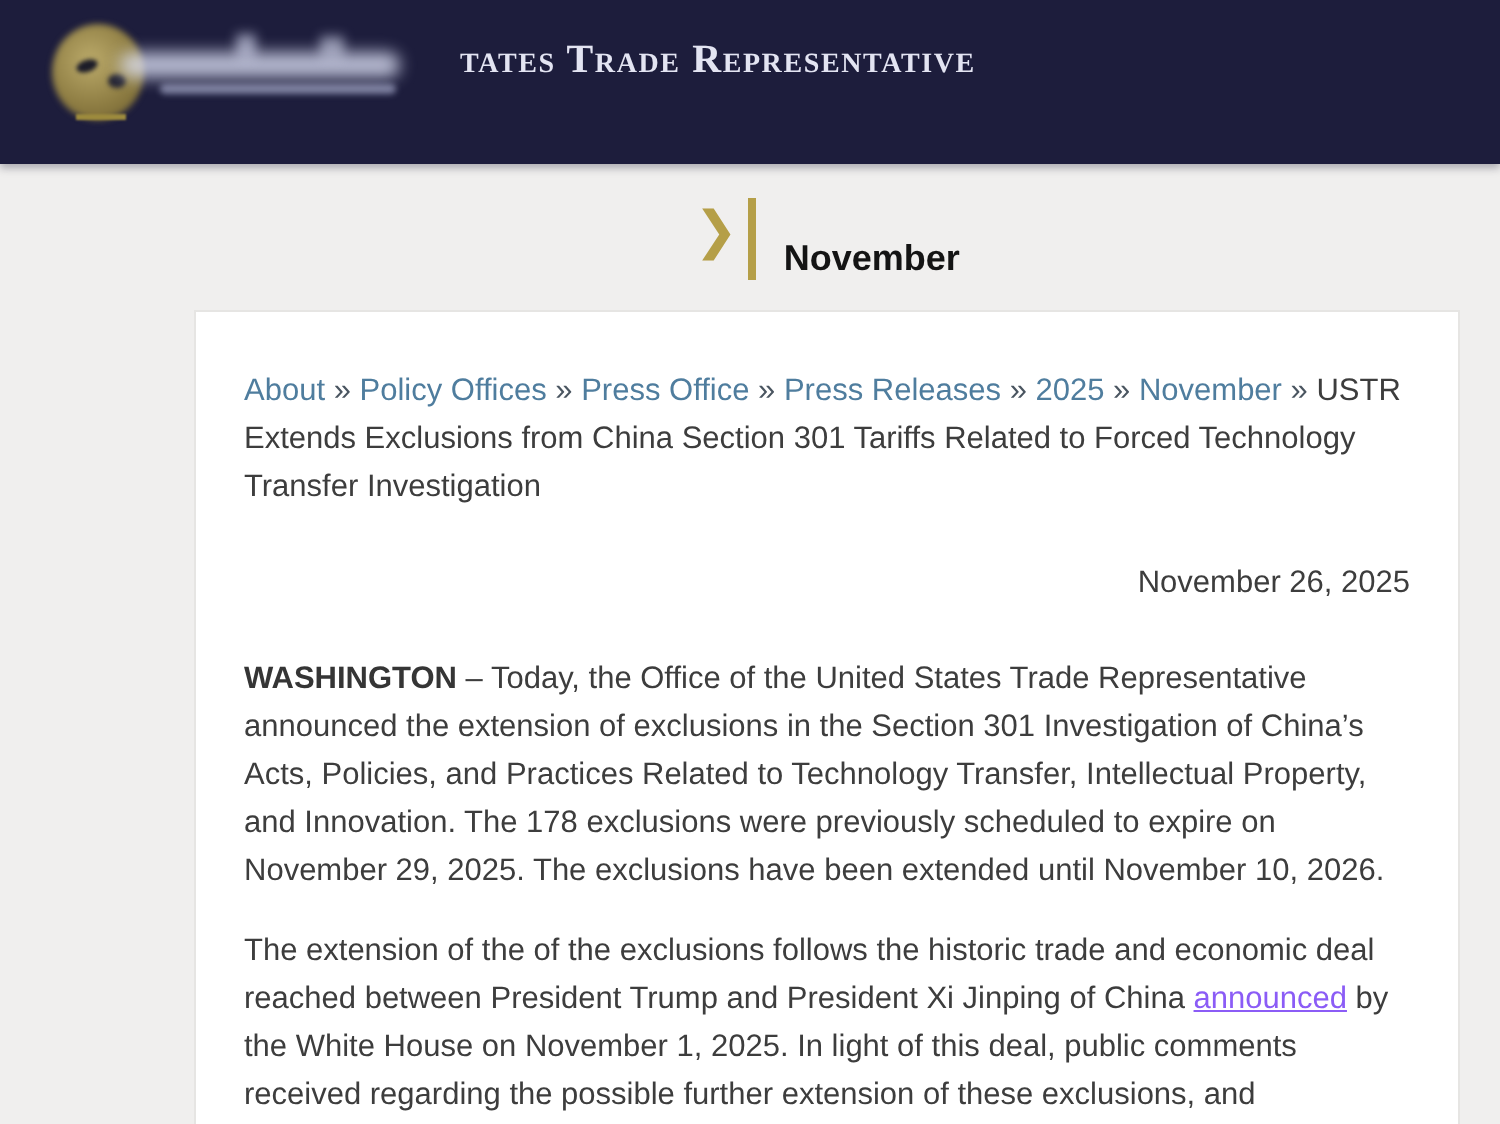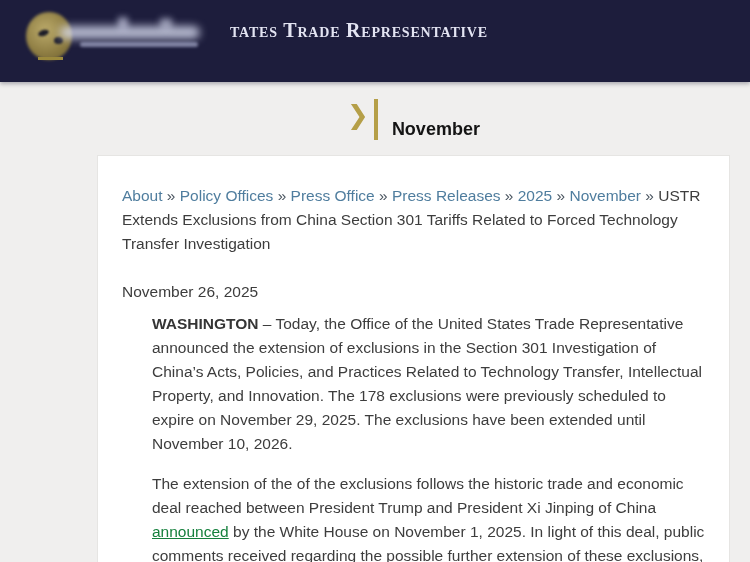--- a/index.html
+++ b/index.html
@@ -150,30 +150,29 @@
   }
   .crumb-link {
     color: #4f7d9e;
     text-decoration: none;
     cursor: pointer;
     text-align: right;
   }
   .crumb-sep { color: #4a5560; }
   .crumb-title { color: #3d3d3d; }
 
-  .date-line { margin-bottom: 8px; }
+  .date-line { margin-bottom: 24px; text-align: right; }
 
   .para {
     max-width: 590px;
     margin-bottom: 16px;
-    margin-left: 30px;
   }
   .para strong { color: #353535; }
   .inline-link {
-    color: #15803d;
+    color: #8b5cf6;
     text-decoration: underline;
     cursor: pointer;
   }
 </style>
 </head>
 <body>
 
 <div class="screen">
 
   <header class="site-header">

